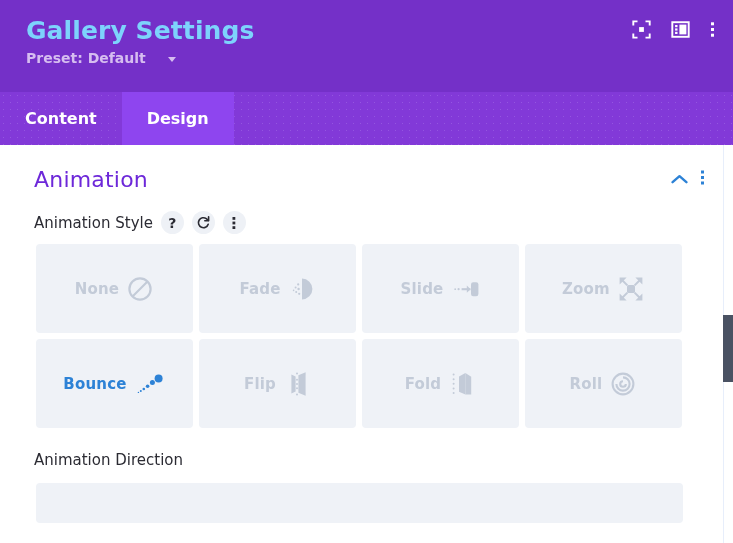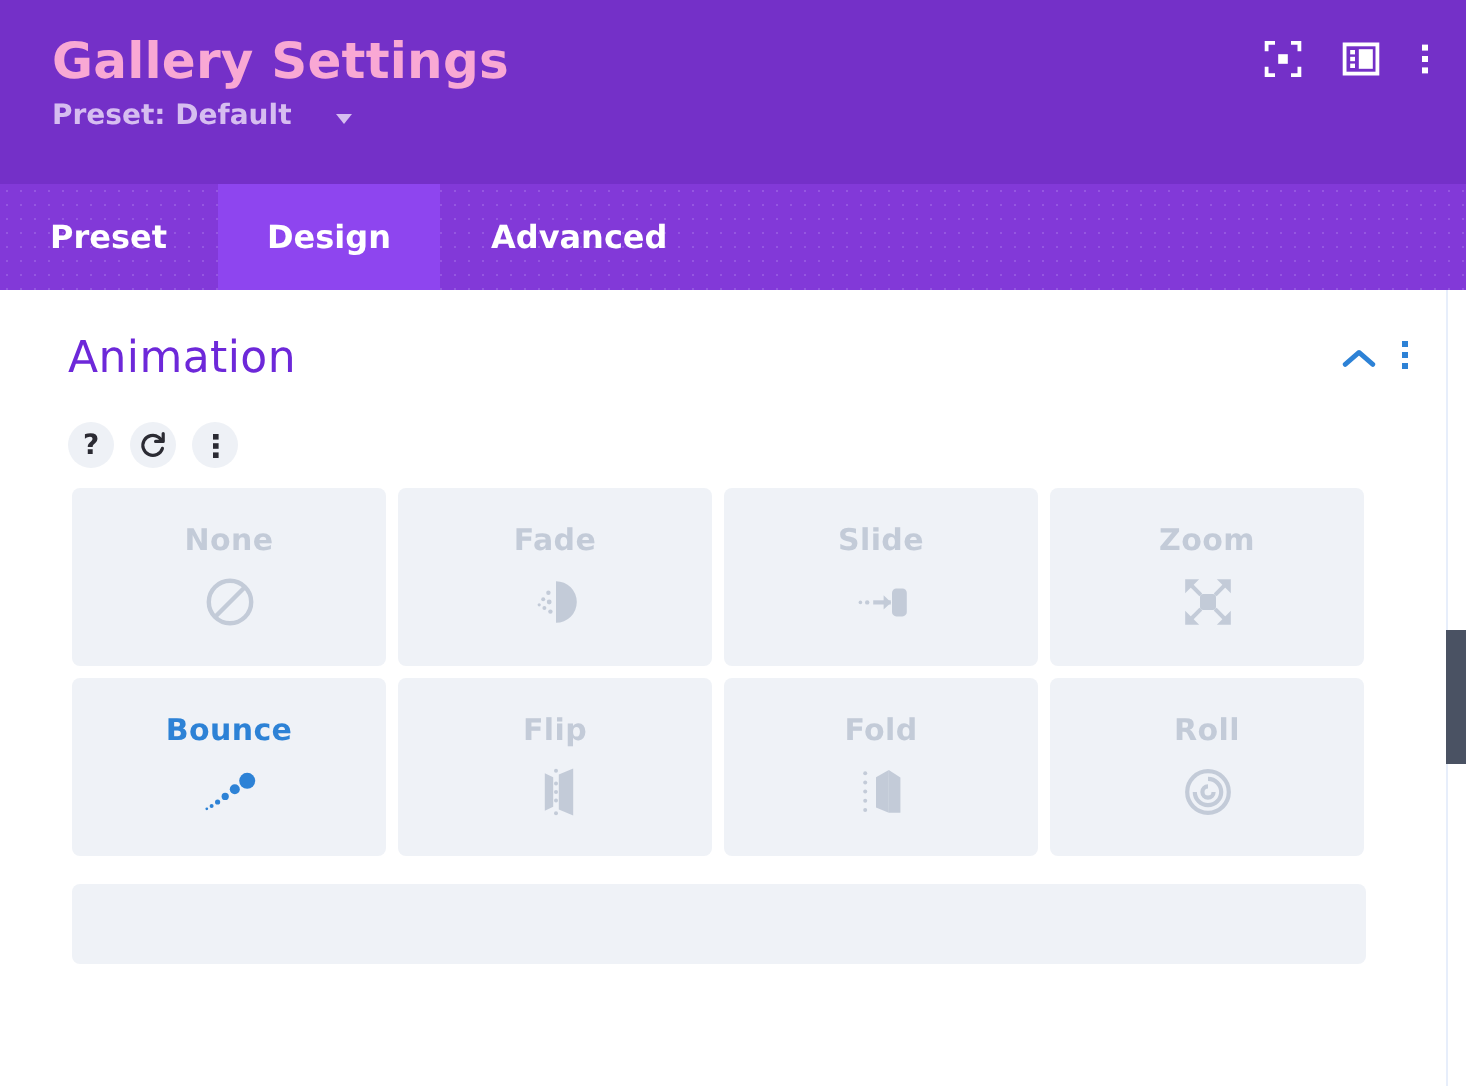--- a/index.html
+++ b/index.html
@@ -17,21 +17,21 @@
   }
 
   
   .header {
     position: relative;
     height: 92px;
     background: #7430c8;
     padding: 14px 22px 0 26px;
   }
   .header-title {
-    color: #f9a8d4;
+    color: #7dd3fc;
     font-size: 25px;
     font-weight: 700;
     letter-spacing: 0.1px;
     line-height: 34px;
   }
   .header-preset {
     margin-top: 2px;
     color: #d6bdf0;
     font-size: 14px;
     font-weight: 600;
@@ -133,21 +133,21 @@
     display: grid;
     grid-template-columns: repeat(4, 157px);
     gap: 6px 6px;
     padding: 10px 0 0 36px;
   }
   .opt-card {
     height: 89px;
     background: #eff2f7;
     border-radius: 4px;
     display: flex;
-    flex-direction: column;
+    flex-direction: row;
     align-items: center;
     justify-content: center;
     gap: 7px;
     cursor: pointer;
   }
   .opt-label {
     font-size: 15px;
     font-weight: 700;
     color: #c3cbd8;
     letter-spacing: 0.2px;
@@ -220,23 +220,22 @@
         <svg width="5" height="19" viewBox="0 0 5 19">
           <rect x="1" y="2.3" width="3" height="3" fill="#ffffff"></rect>
           <rect x="1" y="8" width="3" height="3" fill="#ffffff"></rect>
           <rect x="1" y="13.7" width="3" height="3" fill="#ffffff"></rect>
         </svg>
       </span>
     </div>
   </div>
 
   <div class="tabs">
-    <div class="tab">Preset</div>
+    <div class="tab">Content</div>
     <div class="tab active">Design</div>
-    <div class="tab">Advanced</div>
   </div>
 
   <div class="body">
 
     <div class="section-head">
       <div class="section-title">Animation</div>
       <div class="section-head-icons">
         <span>
           <svg width="17" height="11" viewBox="0 0 17 11">
             <path d="M1.6 8.2 L8.5 2.2 L15.4 8.2" fill="none" stroke="#2d82d6" stroke-width="2.4" stroke-linecap="round" stroke-linejoin="round"></path>
@@ -246,20 +245,21 @@
           <svg width="5" height="17" viewBox="0 0 5 17">
             <rect x="1" y="1.5" width="3" height="3" fill="#2d82d6"></rect>
             <rect x="1" y="7" width="3" height="3" fill="#2d82d6"></rect>
             <rect x="1" y="12.5" width="3" height="3" fill="#2d82d6"></rect>
           </svg>
         </span>
       </div>
     </div>
 
     <div class="field-label-row">
+      <span class="field-label">Animation Style</span>
       <span class="round-icon qmark">?</span>
       <span class="round-icon">
         <svg width="15" height="15" viewBox="0 0 15 15">
           <path d="M12.2 9.2 A5 5 0 1 1 10.3 3.6 L12.3 5.4" fill="none" stroke="#2b2b33" stroke-width="1.6" stroke-linecap="round"></path>
           <path d="M12.6 1.8 L12.6 5.7 L8.8 5.7" fill="none" stroke="#2b2b33" stroke-width="1.6" stroke-linecap="round" stroke-linejoin="round"></path>
         </svg>
       </span>
       <span class="round-icon">
         <svg width="4" height="14" viewBox="0 0 4 14">
           <rect x="0.5" y="1" width="2.8" height="2.8" fill="#2b2b33"></rect>
@@ -383,20 +383,21 @@
         <span class="opt-icon">
           <svg width="28" height="28" viewBox="0 0 28 28">
             <path d="M14 3.6 a10.4 10.4 0 1 0 10.4 10.4 a10.4 10.4 0 0 0 -10.4 -10.4" fill="none" stroke="#c3cbd8" stroke-width="2.1"></path>
             <path d="M14 7.4 a6.6 6.6 0 1 1 -6.6 6.6" fill="none" stroke="#c3cbd8" stroke-width="2.1"></path>
             <path d="M14 11.2 a2.8 2.8 0 1 0 2.8 2.8" fill="none" stroke="#c3cbd8" stroke-width="2.1"></path>
           </svg>
         </span>
       </div>
     </div>
 
+    <div class="sub-label">Animation Direction</div>
     <div class="select-stub"></div>
 
     <div class="scroll-track">
       <div class="scroll-thumb"></div>
     </div>
   </div>
 
 </div>
 
 </body></html>

